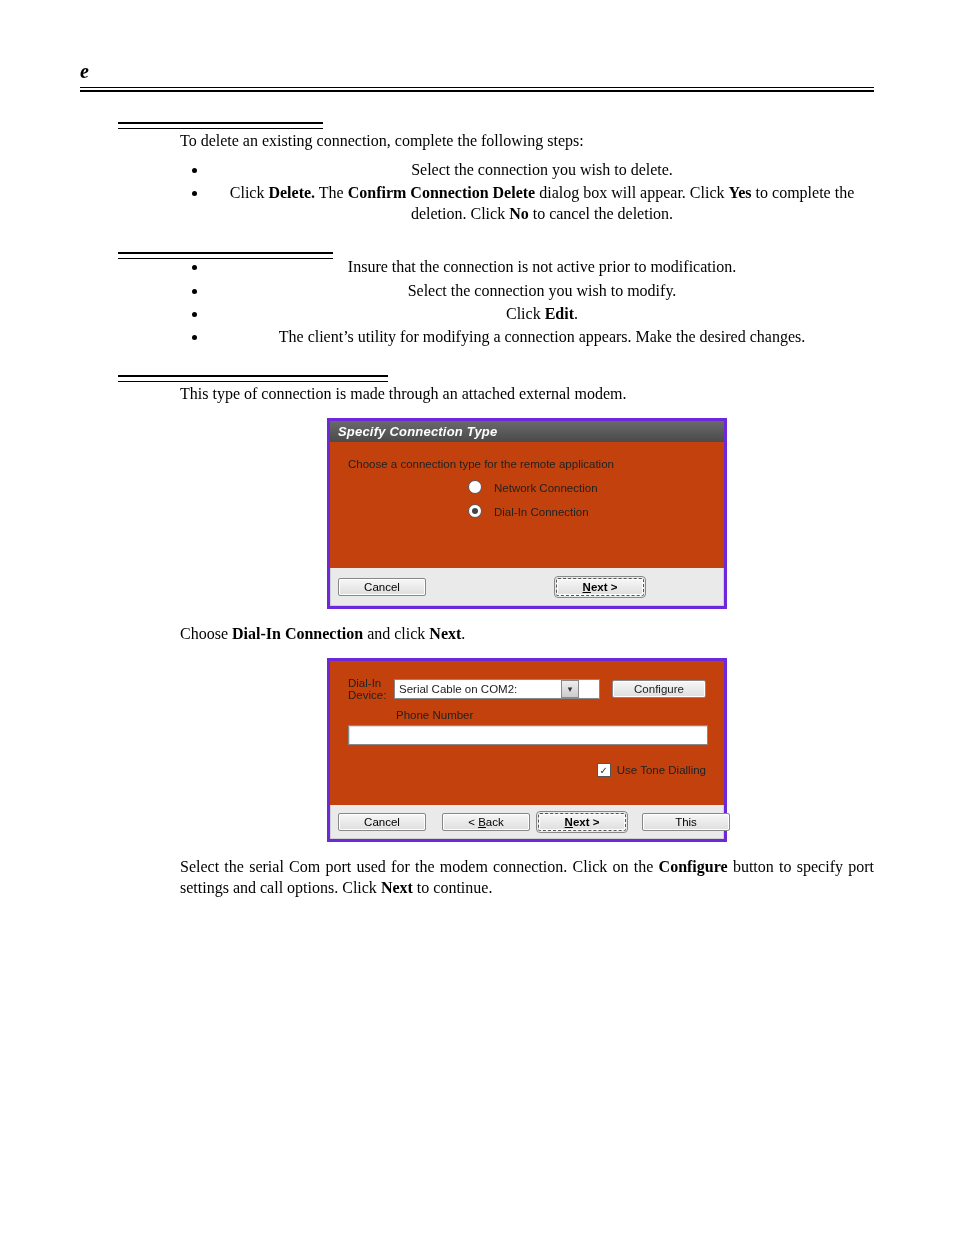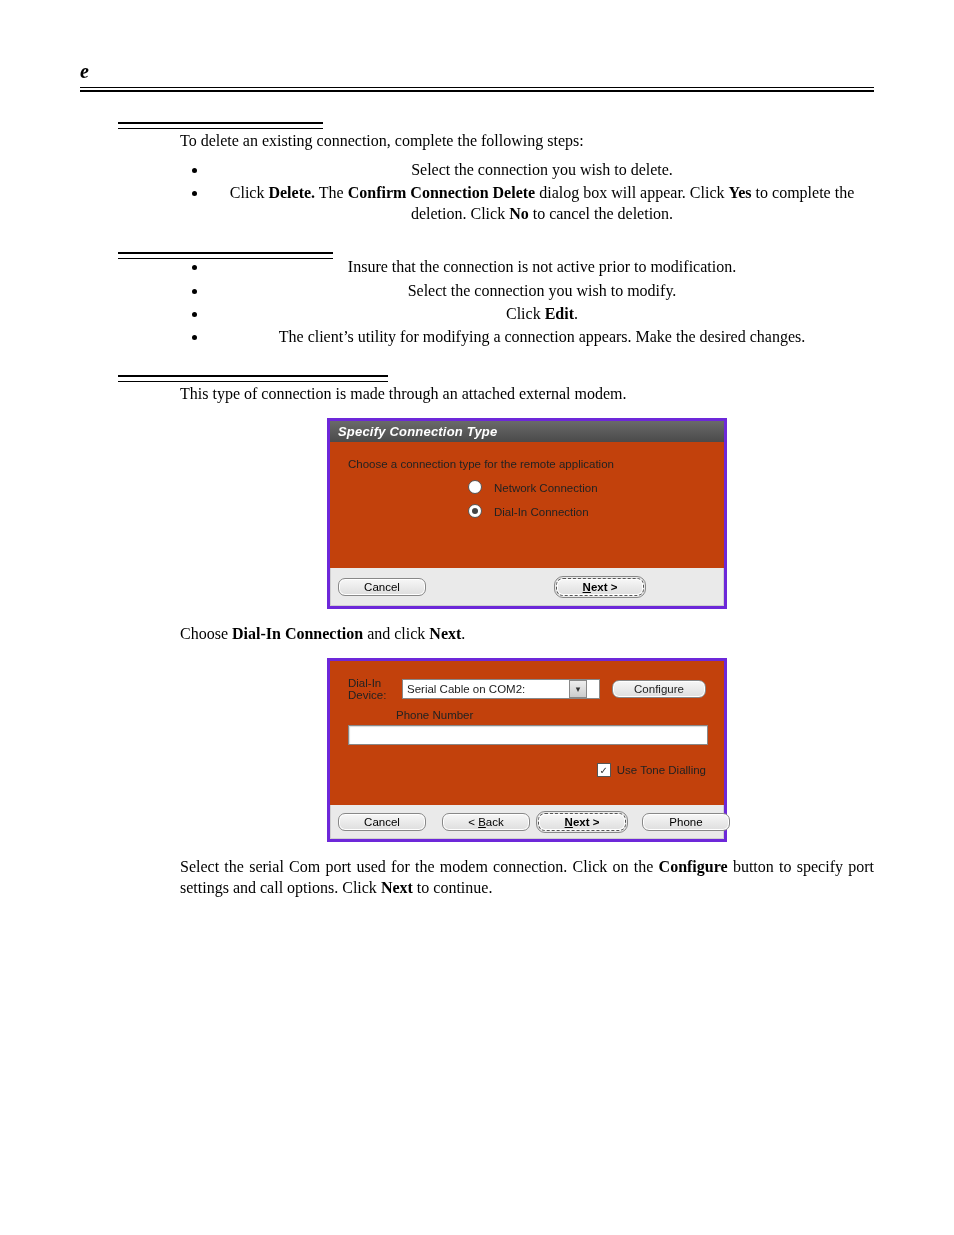--- a/index.html
+++ b/index.html
@@ -99,41 +99,41 @@
     padding:10px 8px 10px 8px;
     font-family: Tahoma, Verdana, Arial, sans-serif;
     font-size: 11.5px;
   }
   .btn {
     min-width: 66px;
     text-align:center;
     padding: 2px 10px;
     border: 1px solid #888;
     background: linear-gradient(#f7f7f7,#dedede);
-    border-radius: 7px;
+    border-radius: 2px;
     font-size: 11.5px;
     box-shadow: 0 0 0 1px #fff inset;
   }
   .btn.default {
     border: 1px dashed #555;
     outline: 1px solid #888;
     outline-offset: 1px;
     font-weight: bold;
   }
   .u { text-decoration: underline; }
 
   
   .formrow { display:flex; align-items:center; gap:6px; margin-bottom:8px;justify-content:flex-end;}
   .dropdown {
     flex: 0 0 180px;
     height: 18px;
     border: 1px solid #888;
     background:#fff;
     display:flex; align-items:center; justify-content:space-between;
-    padding: 0 12px 0 4px;
+    padding: 0 20px 0 4px;
   }
   .dropdown .dd-text { font-size:11.5px; }
   .dropdown .dd-btn {
     width:16px; height:16px; border:1px solid #888;
     background:linear-gradient(#eee,#ccc);
     display:flex; align-items:center; justify-content:center;
     font-size:9px; color:#333;
   }
   .textbox {
     height:18px; border:1px solid #888; background:#fff;
@@ -252,21 +252,21 @@
       <div class="shot2-btnrow">
         <div class="btn">Cancel</div>
         <div style="width:18px"></div>
         <div class="btn">
           <span>&lt; </span><span class="u">B</span><span>ack</span>
         </div>
         <div class="btn default">
           <span class="u">N</span><span>ext &gt;</span>
         </div>
         <div style="width:18px"></div>
-        <div class="btn">Phone</div>
+        <div class="btn">This</div>
       </div>
     </div>
 
     <p class="para justify">
       <span>Select the serial Com port used for the modem connection. Click on the </span><b>Configure</b><span> button to specify port settings and call options. Click </span><b>Next</b><span> to continue.</span>
     </p>
 
   </div>
 </div>
 

